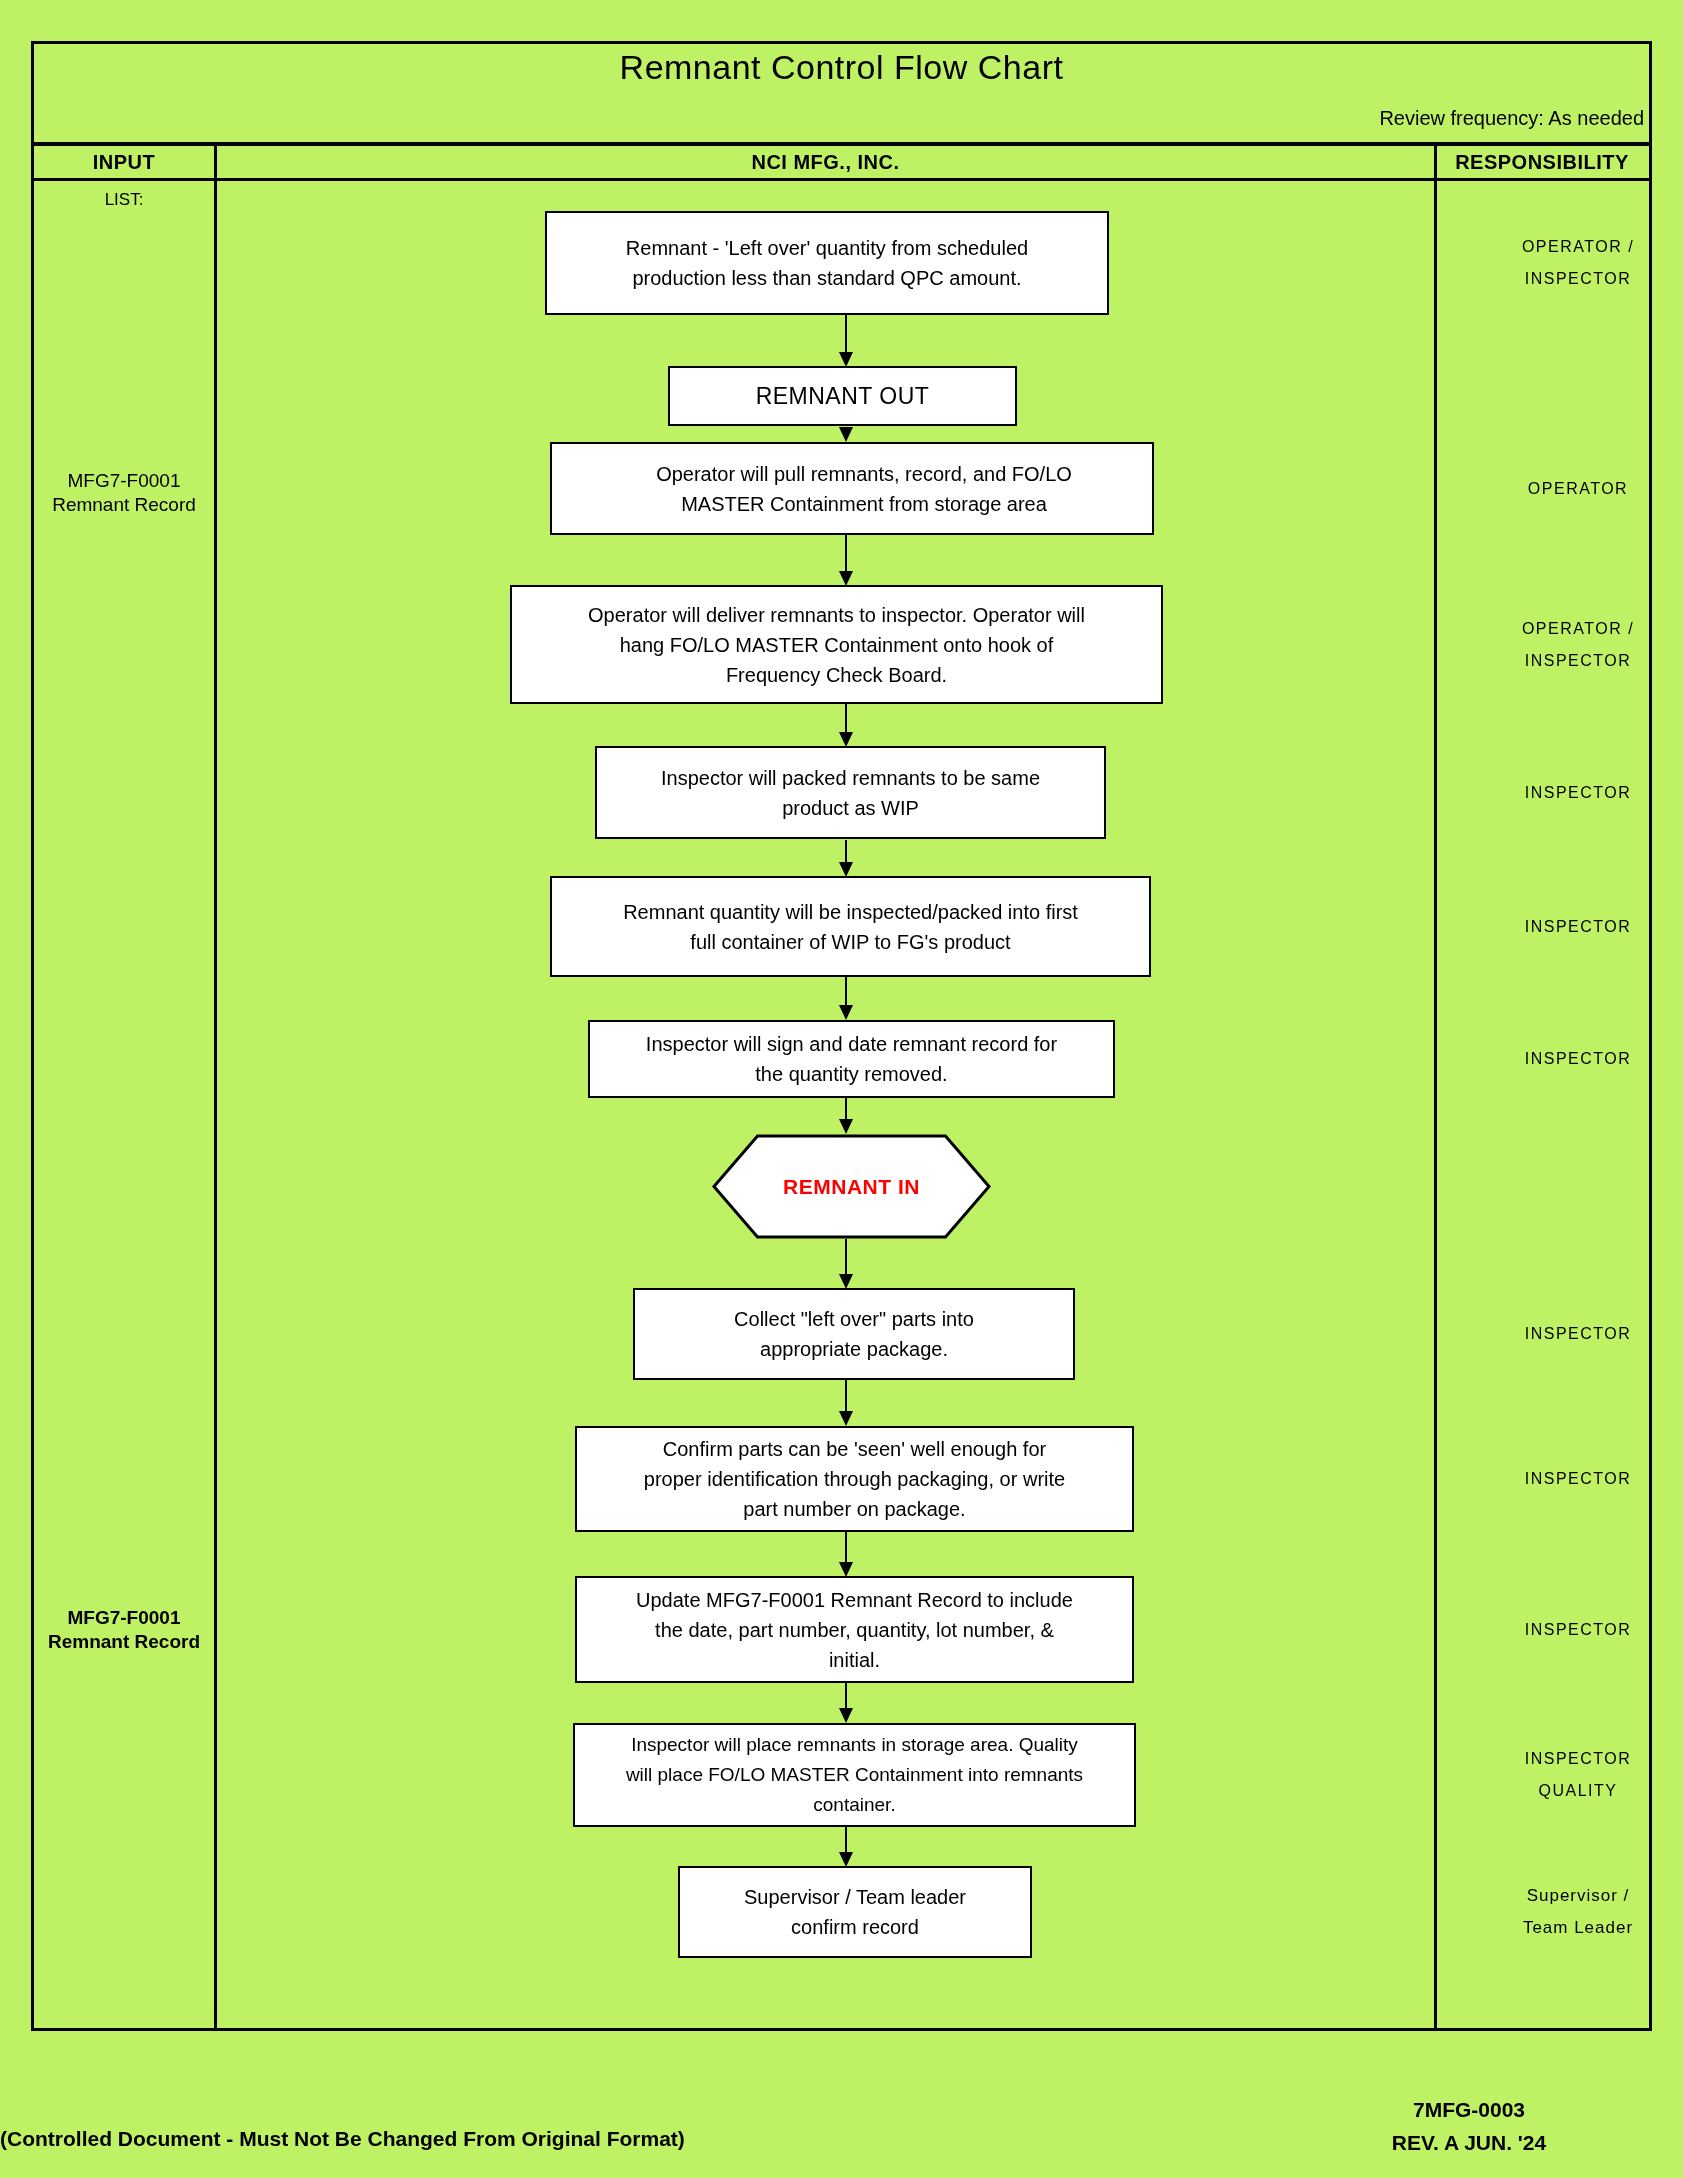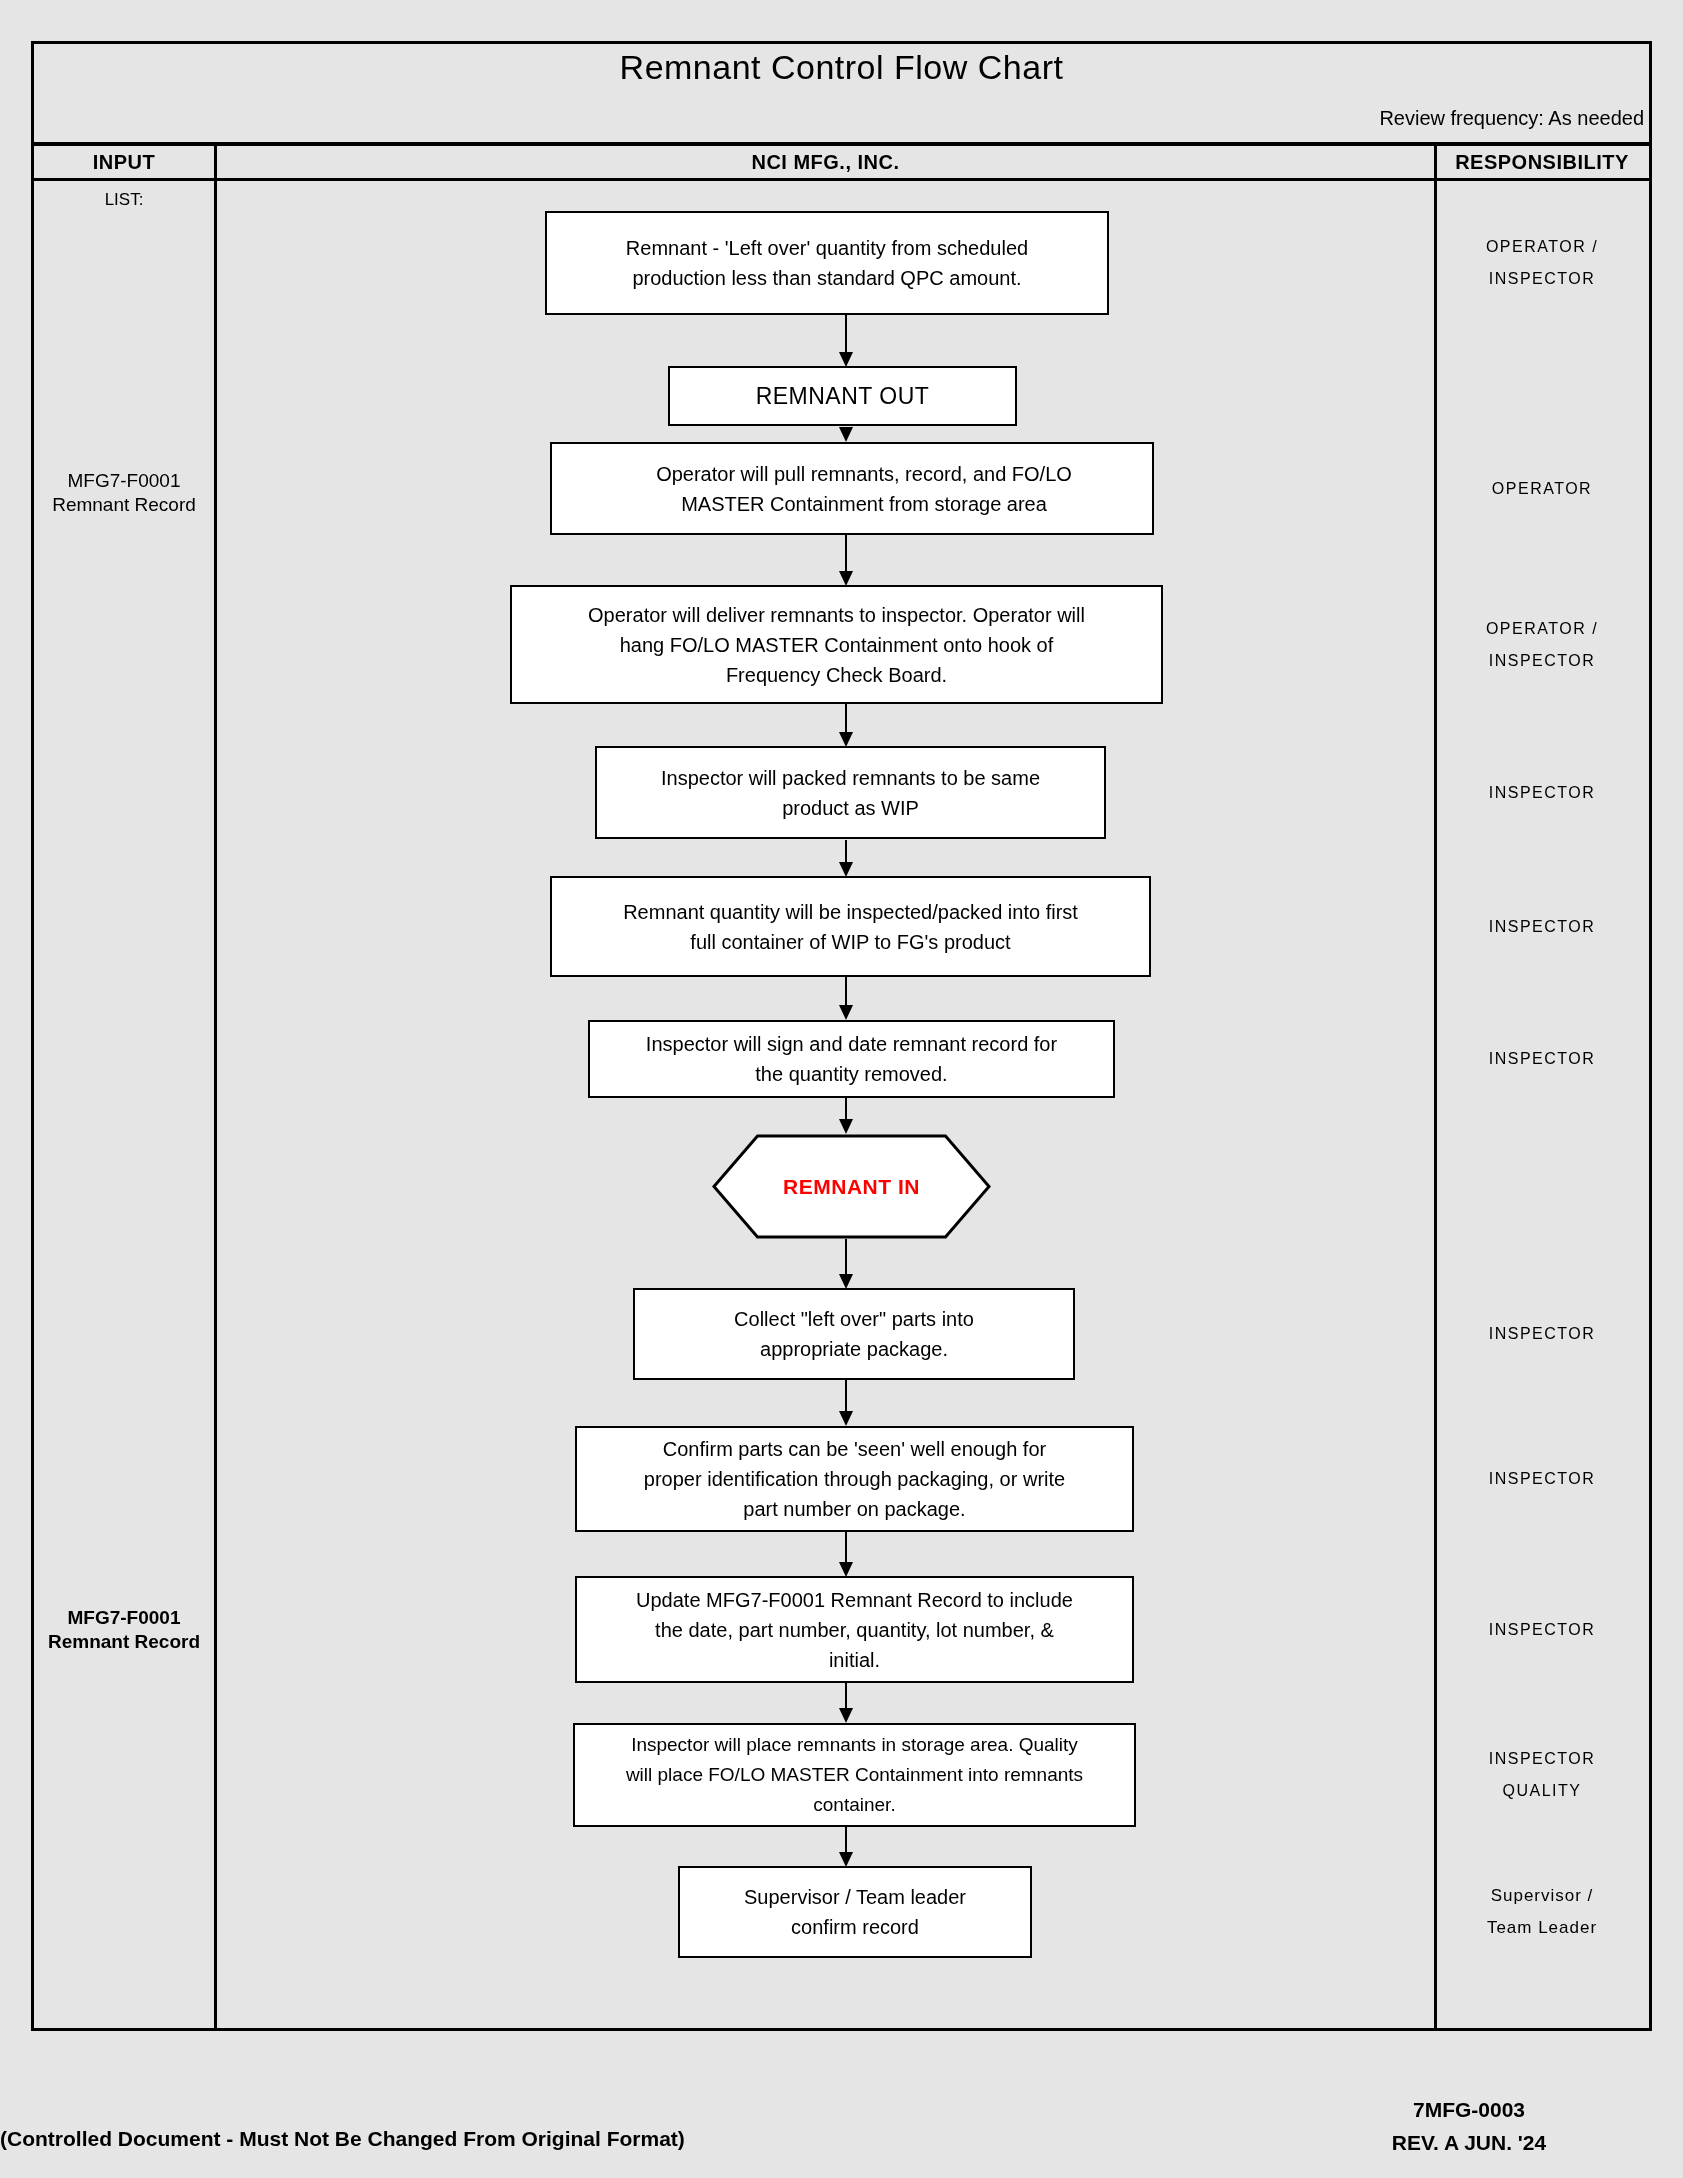--- a/index.html
+++ b/index.html
@@ -1,20 +1,20 @@
 <!DOCTYPE html>
 <html><head>
 <meta charset="utf-8">
 <style>
   html, body { margin: 0; padding: 0; background: #ffffff; }
   .page {
     position: relative;
     width: 1683px;
     height: 2178px;
-    background: #e5e5e5;
+    background: #bef264;
     font-family: "Liberation Sans", sans-serif;
     color: #000000;
     overflow: hidden;
   }
   .sheet-border {
     position: absolute;
     left: 31px; top: 41px;
     width: 1621px; height: 1990px;
     border: 3px solid #000000;
     box-sizing: border-box;
@@ -97,20 +97,21 @@
   }
   .resp-label {
     position: absolute;
     left: 1437px; width: 210px;
     display: flex; align-items: center; justify-content: center;
     text-align: center;
     font-size: 16px;
     line-height: 32px;
     letter-spacing: 1.5px;
     white-space: pre-line;
+    padding-left: 36px;
   }
   .resp-label.mixed { letter-spacing: 1px; font-size: 17px; }
   .footer-note {
     position: absolute;
     left: 0; top: 2127px; width: 1683px;
     text-align: left;
     font-size: 21px; font-weight: bold;
   }
   .doc-id {
     position: absolute;

